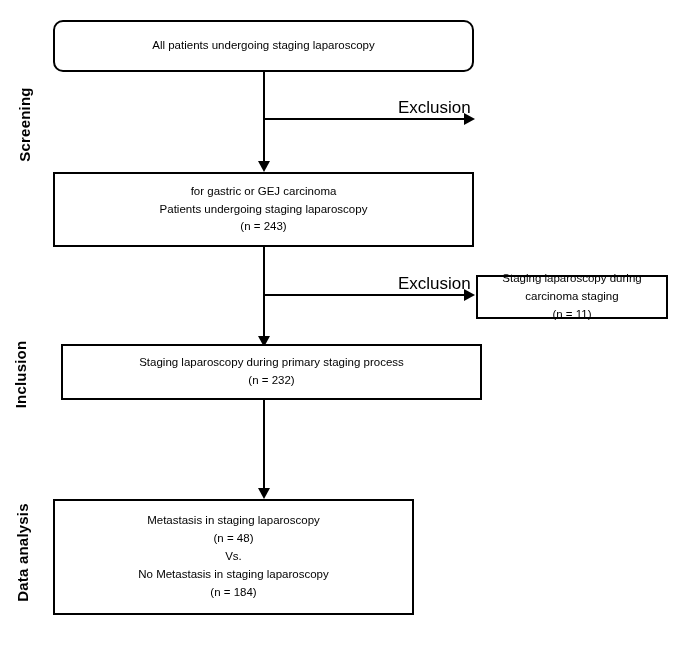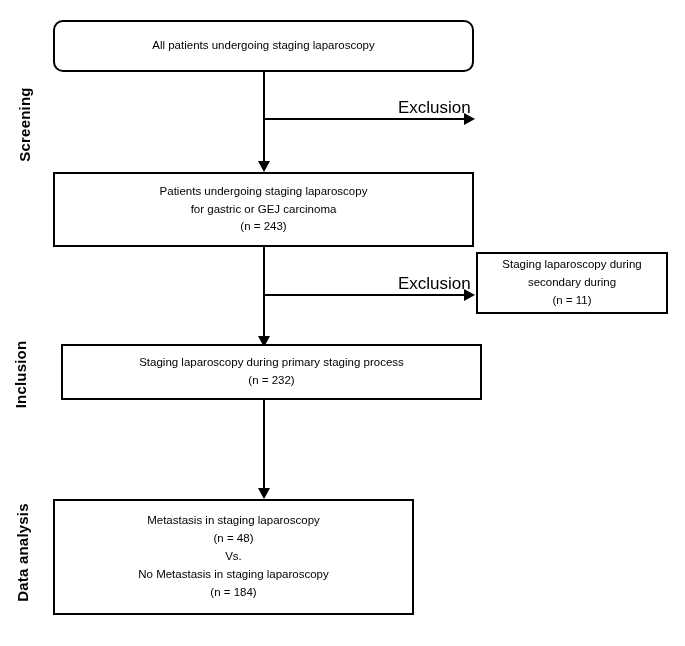--- a/index.html
+++ b/index.html
@@ -125,28 +125,28 @@
 
   <div class="vline" style="left:263px; top:400px; height:91px;"></div>
   <div class="arrow-down" style="left:258px; top:488px;"></div>
 
   <div class="node" style="left:53px; top:20px; width:421px; height:52px;border-radius:10px;">
     <span class="line">All patients undergoing staging laparoscopy</span>
   </div>
 
 
   <div class="node" style="left:53px; top:172px; width:421px; height:75px;">
+    <span class="line">for gastric or GEJ carcinoma</span>
     <span class="line">Patients undergoing staging laparoscopy</span>
-    <span class="line">for gastric or GEJ carcinoma</span>
     <span class="line">(n = 243)</span>
   </div>
 
-  <div class="node" style="left:476px; top:252px; width:192px; height:62px;justify-content:center;">
+  <div class="node" style="left:476px; top:275px; width:192px; height:44px;justify-content:center;">
     <span class="line">Staging laparoscopy during</span>
-    <span class="line">secondary during</span>
+    <span class="line">carcinoma staging</span>
     <span class="line">(n = 11)</span>
   </div>
 
   <div class="node" style="left:61px; top:344px; width:421px; height:56px;">
     <span class="line">Staging laparoscopy during primary staging process</span>
     <span class="line">(n = 232)</span>
   </div>
 
   <div class="node" style="left:53px; top:499px; width:361px; height:116px;">
     <span class="line">Metastasis in staging laparoscopy</span>

